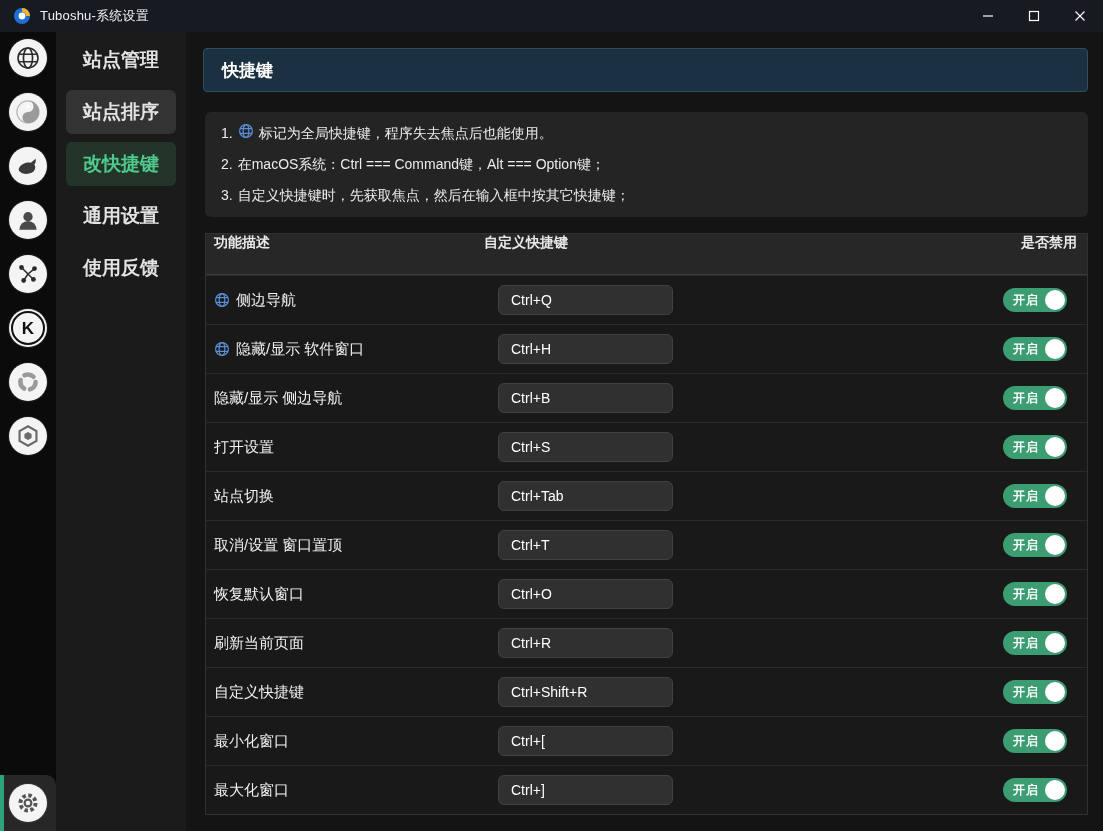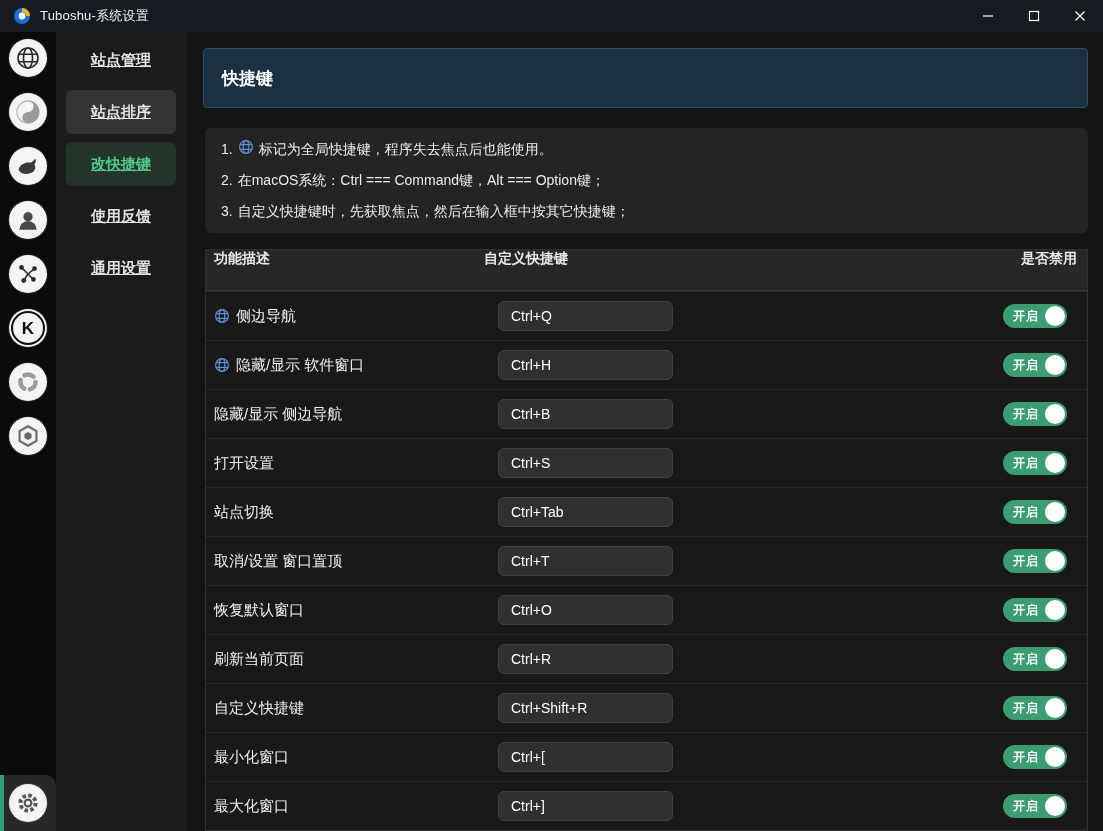--- a/index.html
+++ b/index.html
@@ -31,28 +31,28 @@
   .kimi-k{font-size:17px;font-weight:800;color:#111;line-height:1;}
   .gear-tile{position:absolute;left:0;bottom:0;width:56px;height:56px;background:#272727;
              border-top-right-radius:10px;display:flex;align-items:center;justify-content:center;}
   .gear-strip{position:absolute;left:0;bottom:0;width:4px;height:56px;background:#2fa17c;}
 
   
   .nav{position:absolute;top:32px;left:56px;width:130px;height:799px;background:#1b1b1b;
        box-sizing:border-box;padding-top:6px;}
   .nav-item{width:110px;height:44px;margin:0 10px 8px 10px;border-radius:6px;
             display:flex;align-items:center;justify-content:center;
-            font-size:15px;font-weight:600;color:#e3e3e3;cursor:pointer;text-decoration:underline;}
+            font-size:19px;font-weight:600;color:#e3e3e3;cursor:pointer;}
   .nav-item.hover{background:#333333;align-items:center;}
   .nav-item.active{background:#233529;color:#4fc98c;}
 
   
   .main{position:absolute;top:32px;left:186px;width:917px;height:799px;background:#141414;
         box-sizing:border-box;}
-  .page-header{margin:16px 15px 0 17px;height:60px;background:#1b3141;
+  .page-header{margin:16px 15px 0 17px;height:44px;background:#1b3141;
                border:1px solid #2c4f63;border-radius:4px;box-sizing:border-box;
                display:flex;align-items:center;padding-left:18px;}
   .page-header .ph-text{font-size:17px;font-weight:700;color:#fff;}
 
   .notes{margin:20px 15px 0 19px;background:#242424;border-radius:6px;
          padding:6px 16px;box-sizing:border-box;}
   .note-line{display:flex;align-items:center;gap:5px;line-height:31px;
              font-size:14px;color:#ececec;white-space:nowrap;}
   .note-line .globe{flex:0 0 auto;position:relative;top:1px;}
 
@@ -192,25 +192,25 @@
 
       <div class="nav-item hover">
         <span>站点排序</span>
       </div>
 
       <div class="nav-item active">
         <span>改快捷键</span>
       </div>
 
       <div class="nav-item">
+        <span>通用设置</span>
+      </div>
+
+      <div class="nav-item">
         <span>使用反馈</span>
-      </div>
-
-      <div class="nav-item">
-        <span>通用设置</span>
       </div>
 
   </div>
 
   <div class="main">
 
     <div class="page-header">
       <span class="ph-text">快捷键</span>
     </div>
 

